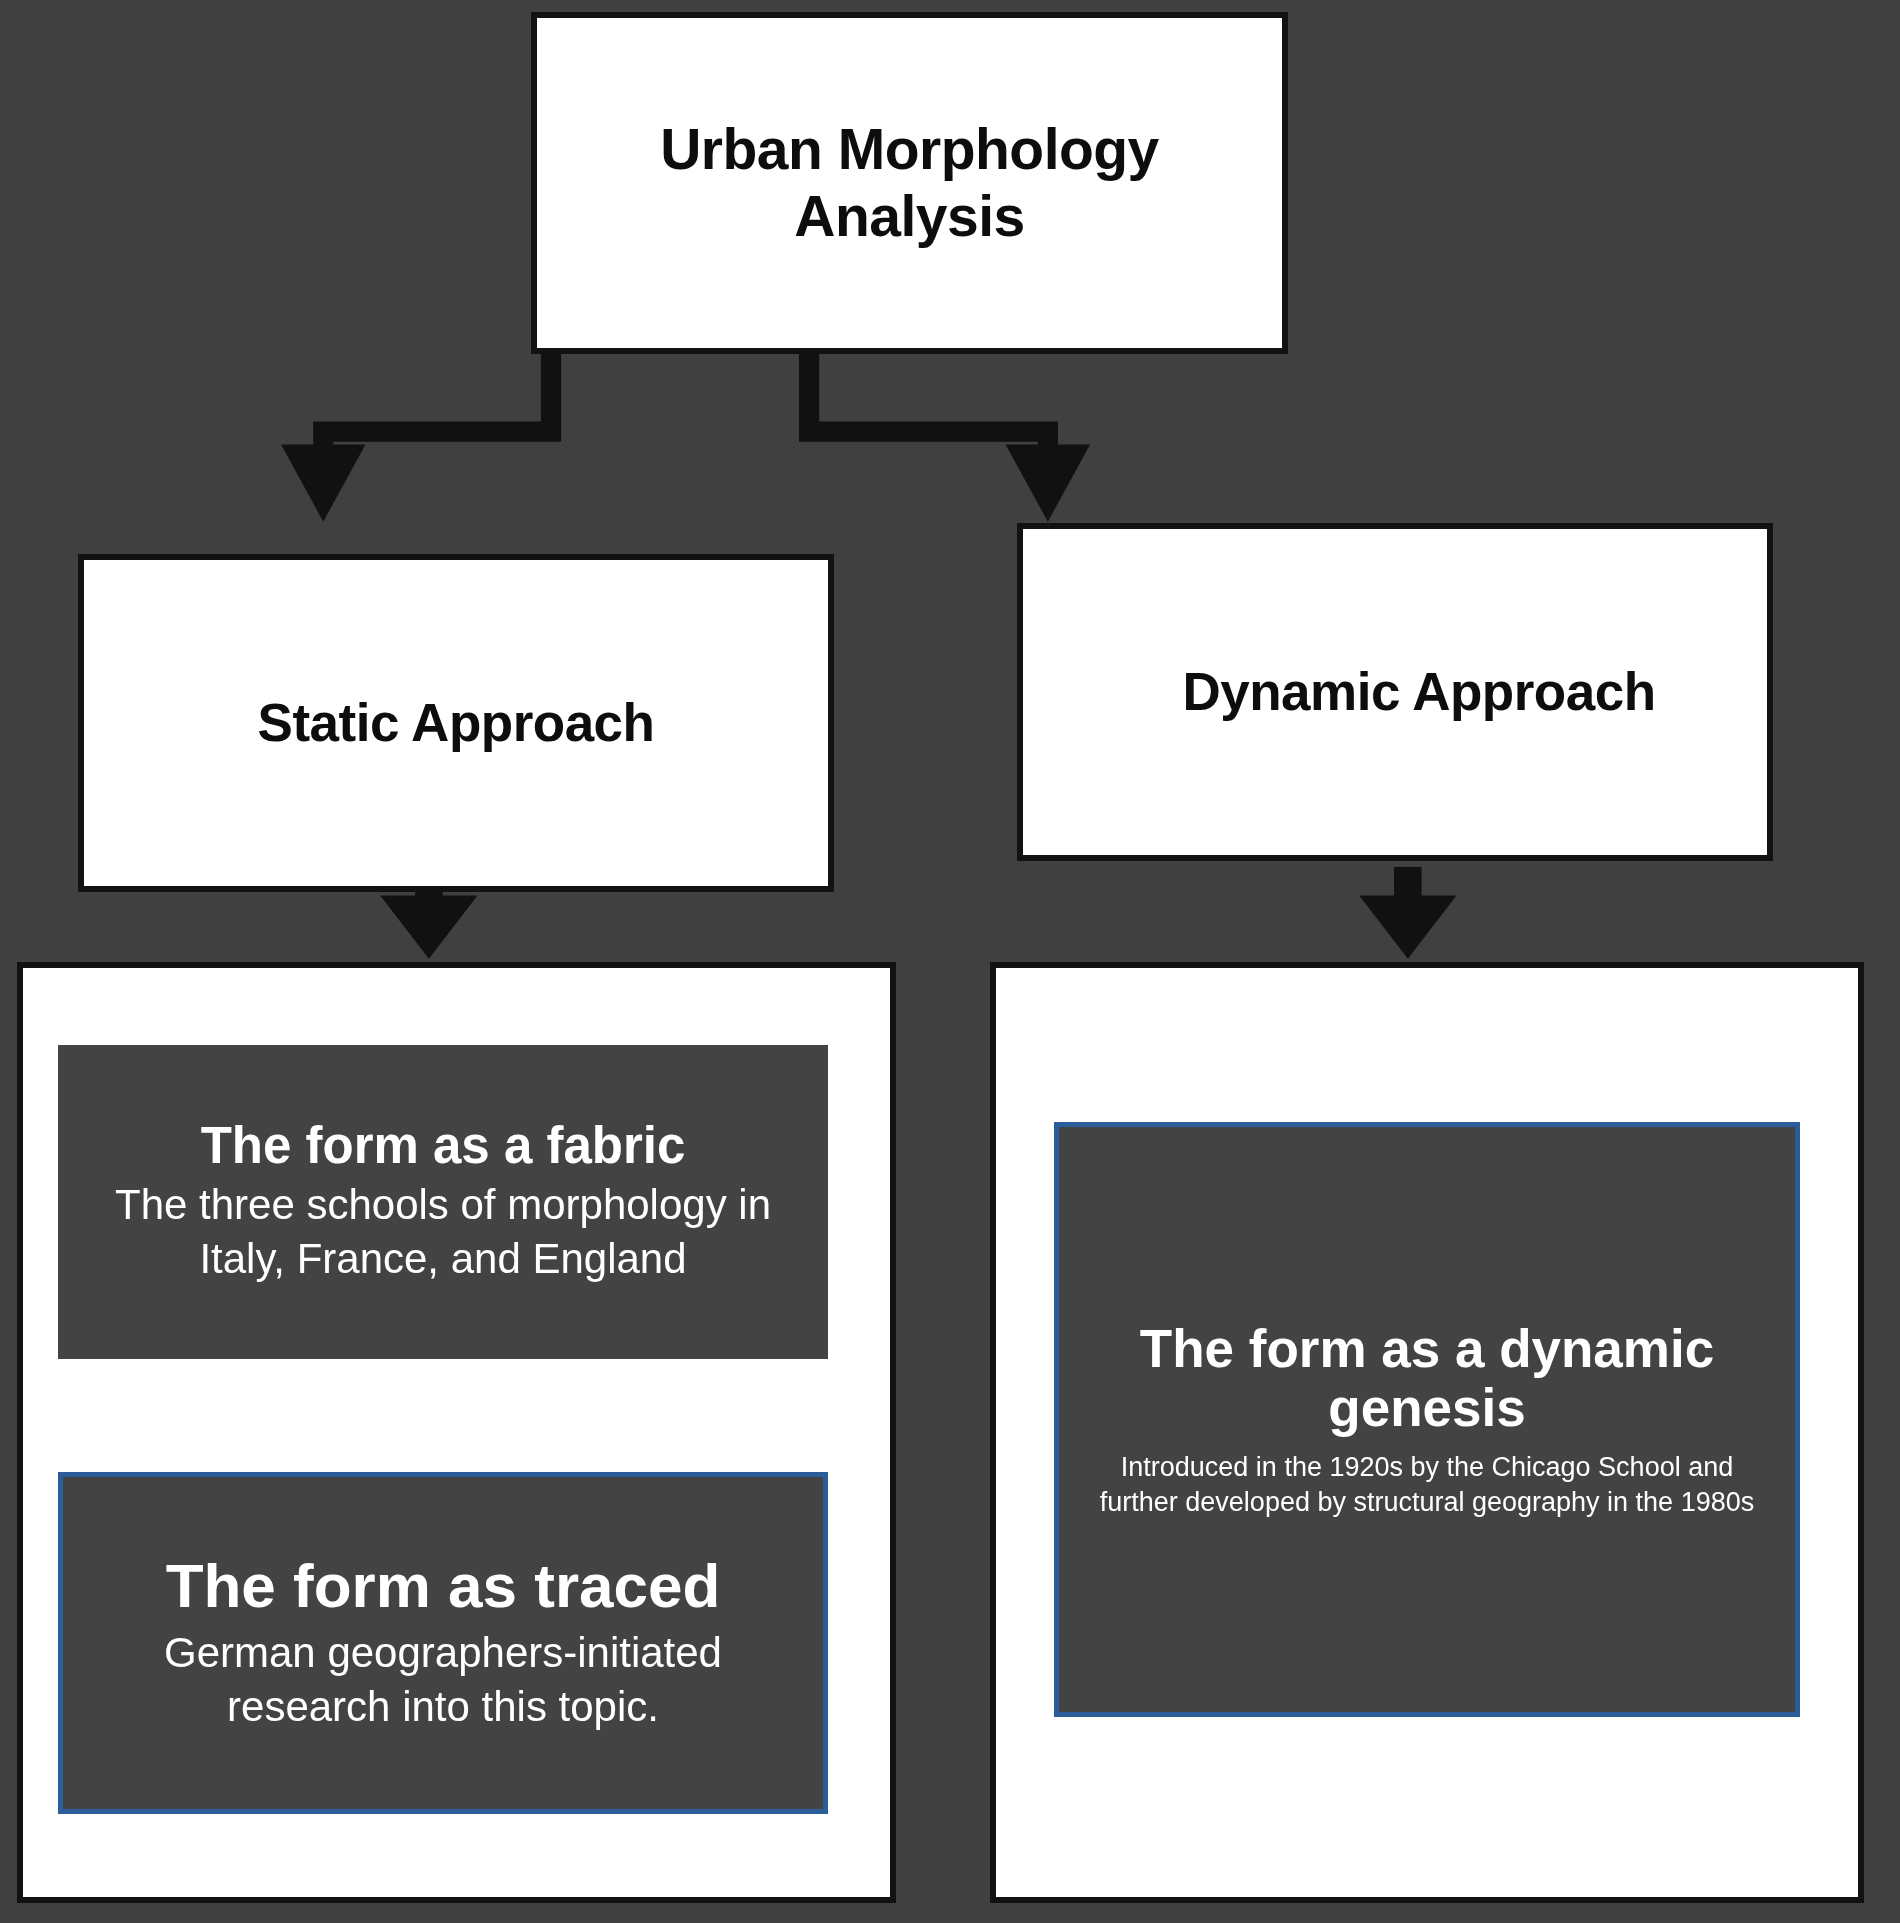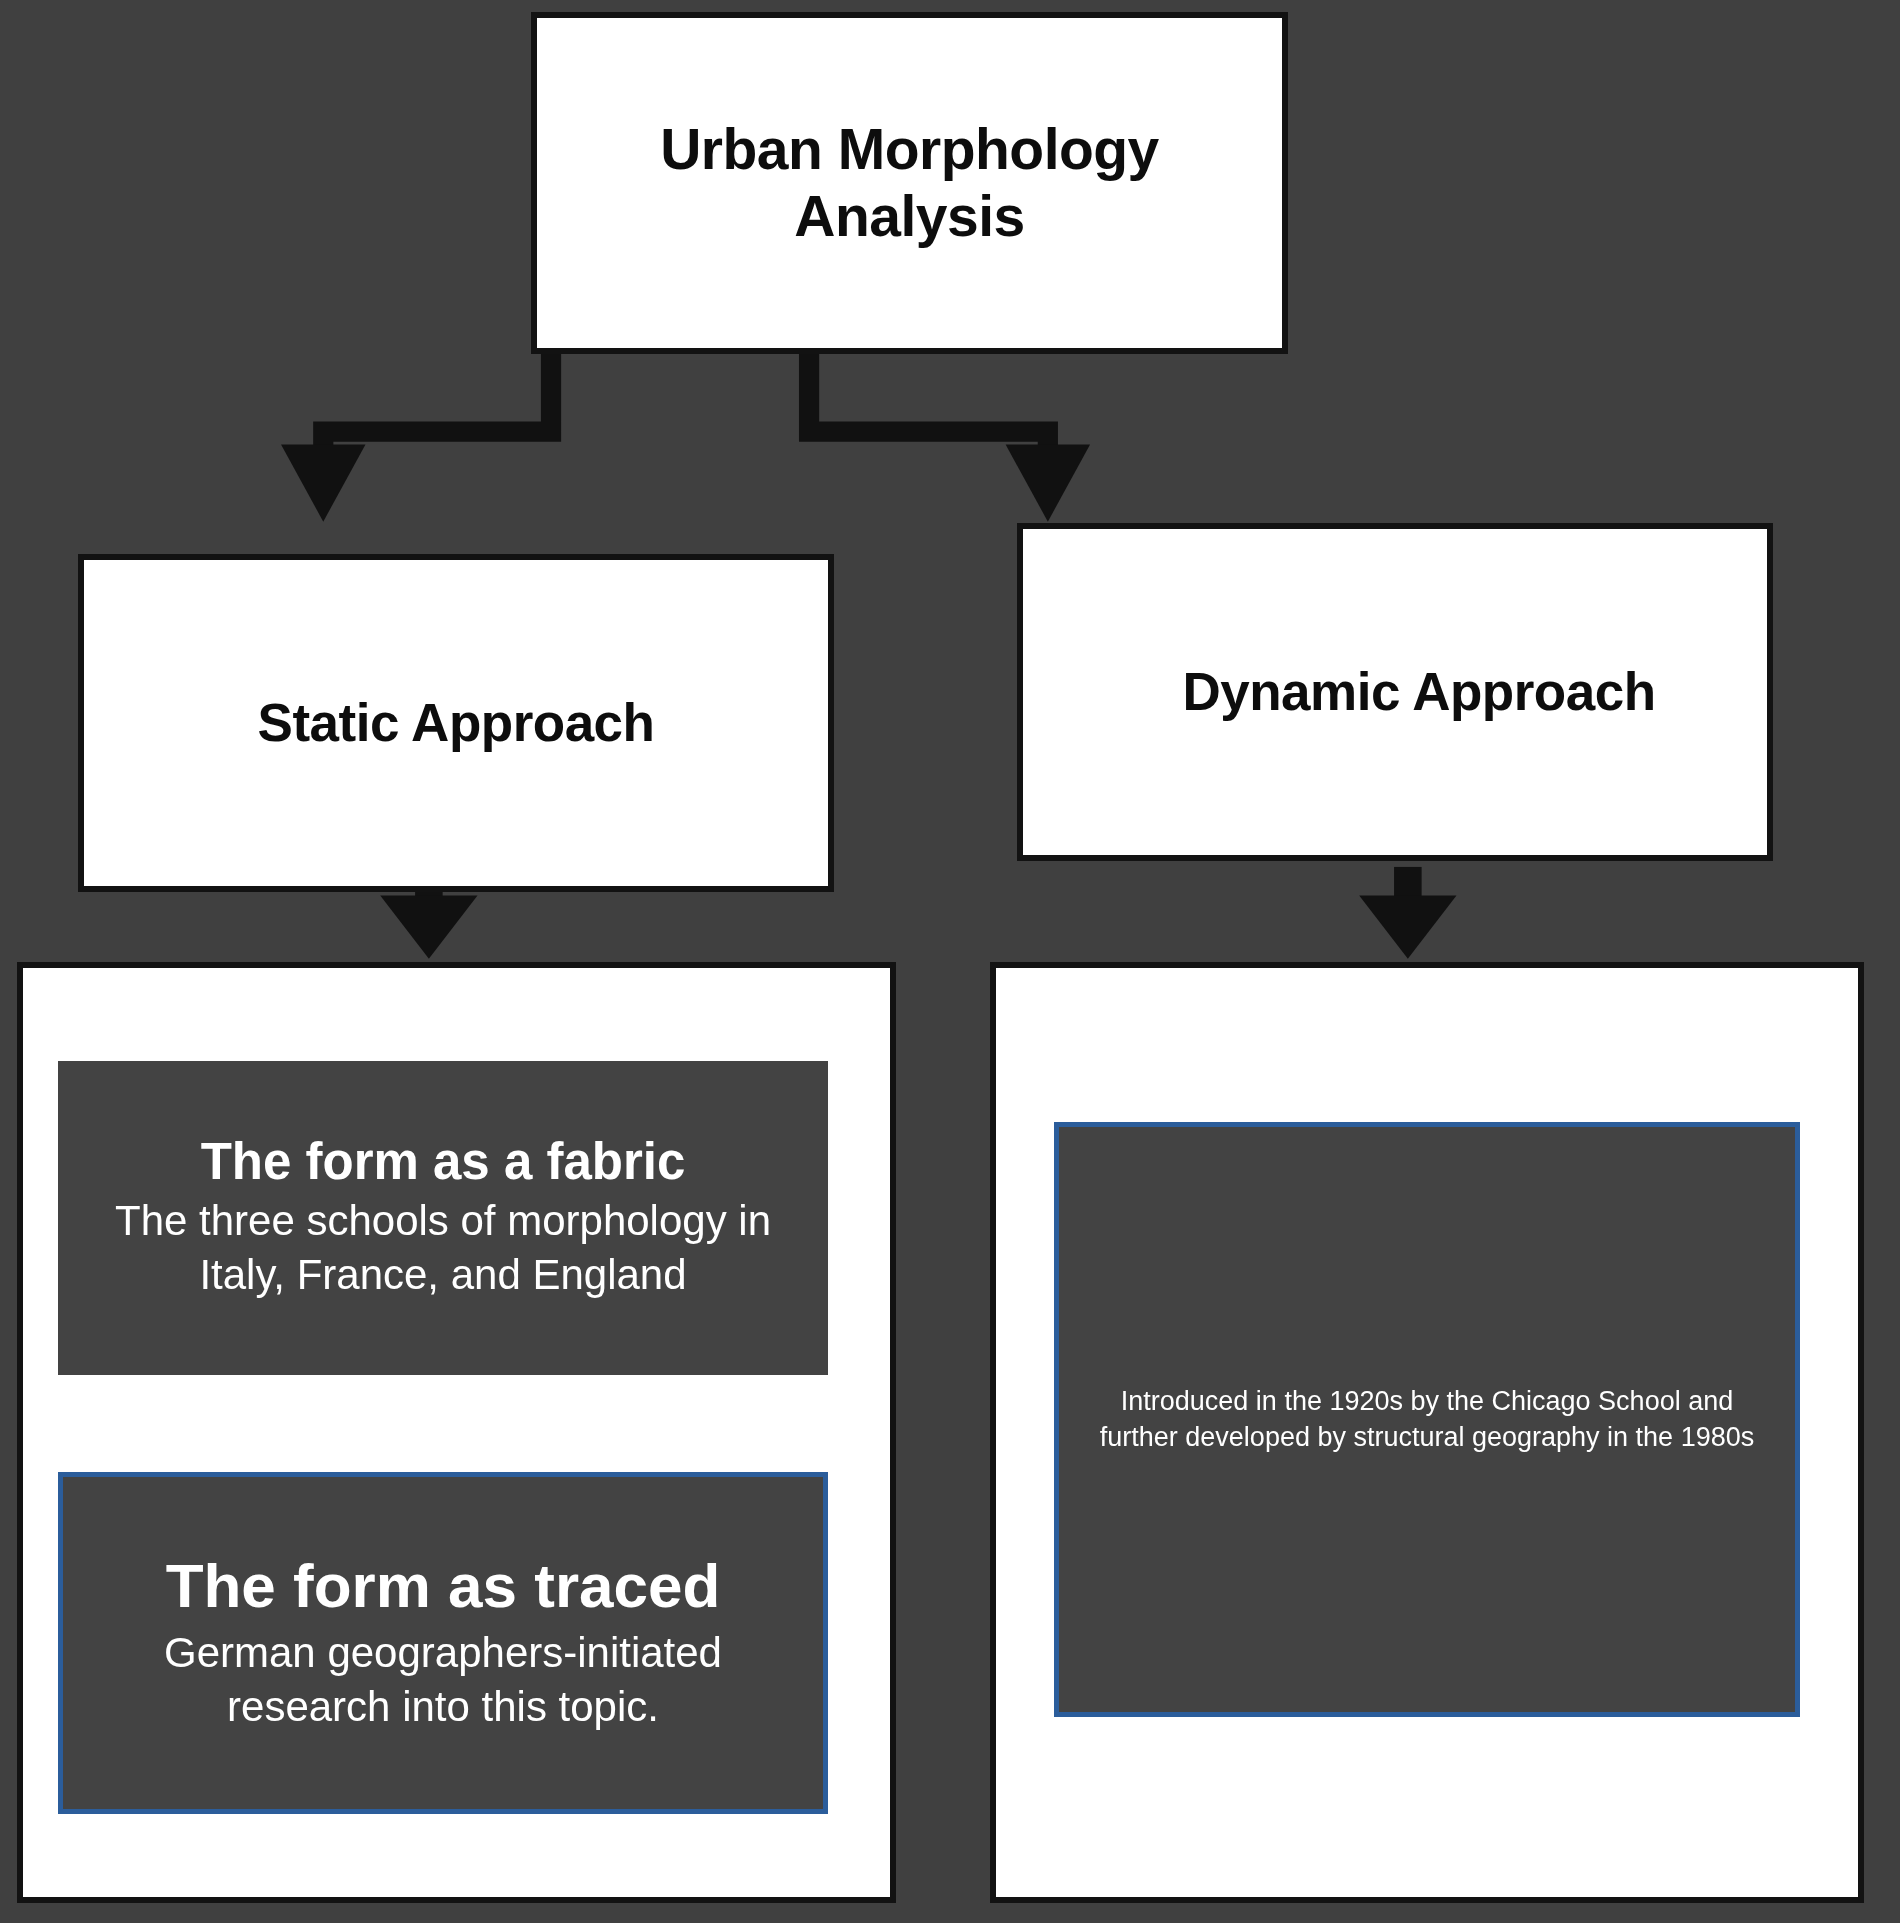--- a/index.html
+++ b/index.html
@@ -124,21 +124,20 @@
     line-height: 1.3;
     margin: 0;
   }
 
   
   #card-fabric {
     left: 58px;
     top: 1045px;
     width: 770px;
     height: 314px;
-    margin-top: 16px;
   }
   #card-fabric .card-title { font-size: 51px; }
   #card-fabric .card-body  { font-size: 42px; }
 
   
   #card-traced {
     left: 58px;
     top: 1472px;
     width: 770px;
     height: 342px;
@@ -204,17 +203,18 @@
     <div class="card-title">The form as a fabric</div>
     <div class="card-body">The three schools of morphology in Italy, France, and England</div>
   </div>
 
   <div class="dark-card bordered" id="card-traced">
     <div class="card-title">The form as traced</div>
     <div class="card-body">German geographers-initiated research into this topic.</div>
   </div>
 
   <div class="dark-card bordered" id="card-genesis">
+    <div class="card-title">The form as a dynamic genesis</div>
     <div class="card-body">Introduced in the 1920s by the Chicago School and further developed by structural geography in the 1980s</div>
   </div>
 
 </div>
 
 
 </body></html>

